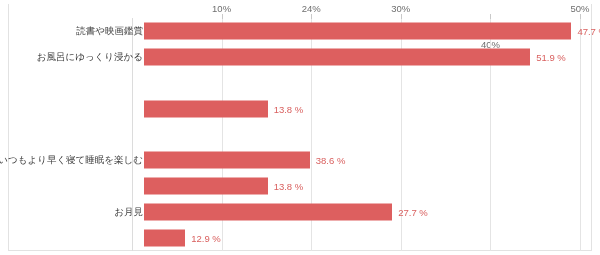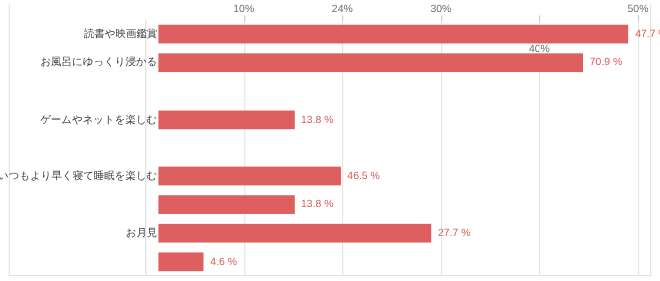--- a/index.html
+++ b/index.html
@@ -161,40 +161,39 @@
 
   <div class="rows">
       <div class="row" style="top: 0px; height: 25.8889px;">
         <div class="cat-label">読書や映画鑑賞</div>
         <div class="bar" title="読書や映画鑑賞 47.7 %" style="width: 427.392px; background: rgb(221, 95, 95);"></div>
         <div class="bar-value" style="left: 565.392px; color: rgb(217, 96, 95);">47.7 %</div>
       </div>
       <div class="row" style="top: 25.8889px; height: 25.8889px;">
         <div class="cat-label">お風呂にゆっくり浸かる</div>
         <div class="bar" title="お風呂にゆっくり浸かる 43.1 %" style="width: 386.176px; background: rgb(221, 95, 95);"></div>
-        <div class="bar-value" style="left: 524.176px; color: rgb(217, 96, 95);">70.9 %</div>
+        <div class="bar-value" style="left: 524.176px; color: rgb(217, 96, 95);">51.9 %</div>
       </div>
       <div class="row" style="top: 77.6667px; height: 25.8889px;">
-        <div class="cat-label">ゲームやネットを楽しむ</div>
         <div class="bar" title="ゲームやネットを楽しむ 13.8 %" style="width: 123.648px; background: rgb(221, 95, 95);"></div>
         <div class="bar-value" style="left: 261.648px; color: rgb(217, 96, 95);">13.8 %</div>
       </div>
       <div class="row" style="top: 129.444px; height: 25.8889px;">
         <div class="cat-label">いつもより早く寝て睡眠を楽しむ</div>
         <div class="bar" title="いつもより早く寝て睡眠を楽しむ 18.5 %" style="width: 165.76px; background: rgb(221, 95, 95);"></div>
-        <div class="bar-value" style="left: 303.76px; color: rgb(217, 96, 95);">46.5 %</div>
+        <div class="bar-value" style="left: 303.76px; color: rgb(217, 96, 95);">38.6 %</div>
       </div>
       <div class="row" style="top: 155.333px; height: 25.8889px;">
         <div class="bar" title="虫の音を楽しむ 13.8 %" style="width: 123.648px; background: rgb(221, 95, 95);"></div>
         <div class="bar-value" style="left: 261.648px; color: rgb(217, 96, 95);">13.8 %</div>
       </div>
       <div class="row" style="top: 181.222px; height: 25.8889px;">
         <div class="cat-label">お月見</div>
         <div class="bar" title="お月見 27.7 %" style="width: 248.192px; background: rgb(221, 95, 95);"></div>
         <div class="bar-value" style="left: 386.192px; color: rgb(217, 96, 95);">27.7 %</div>
       </div>
       <div class="row" style="top: 207.111px; height: 25.8889px;">
         <div class="bar" title="あてはまるものはない 4.6 %" style="width: 41.216px; background: rgb(221, 95, 95);"></div>
-        <div class="bar-value" style="left: 179.216px; color: rgb(217, 96, 95);">4.6 %</div>
+        <div class="bar-value" style="left: 179.216px; color: rgb(217, 96, 95);">12.9 %</div>
       </div>
     </div>
 
 </div>
 
 </body></html>

